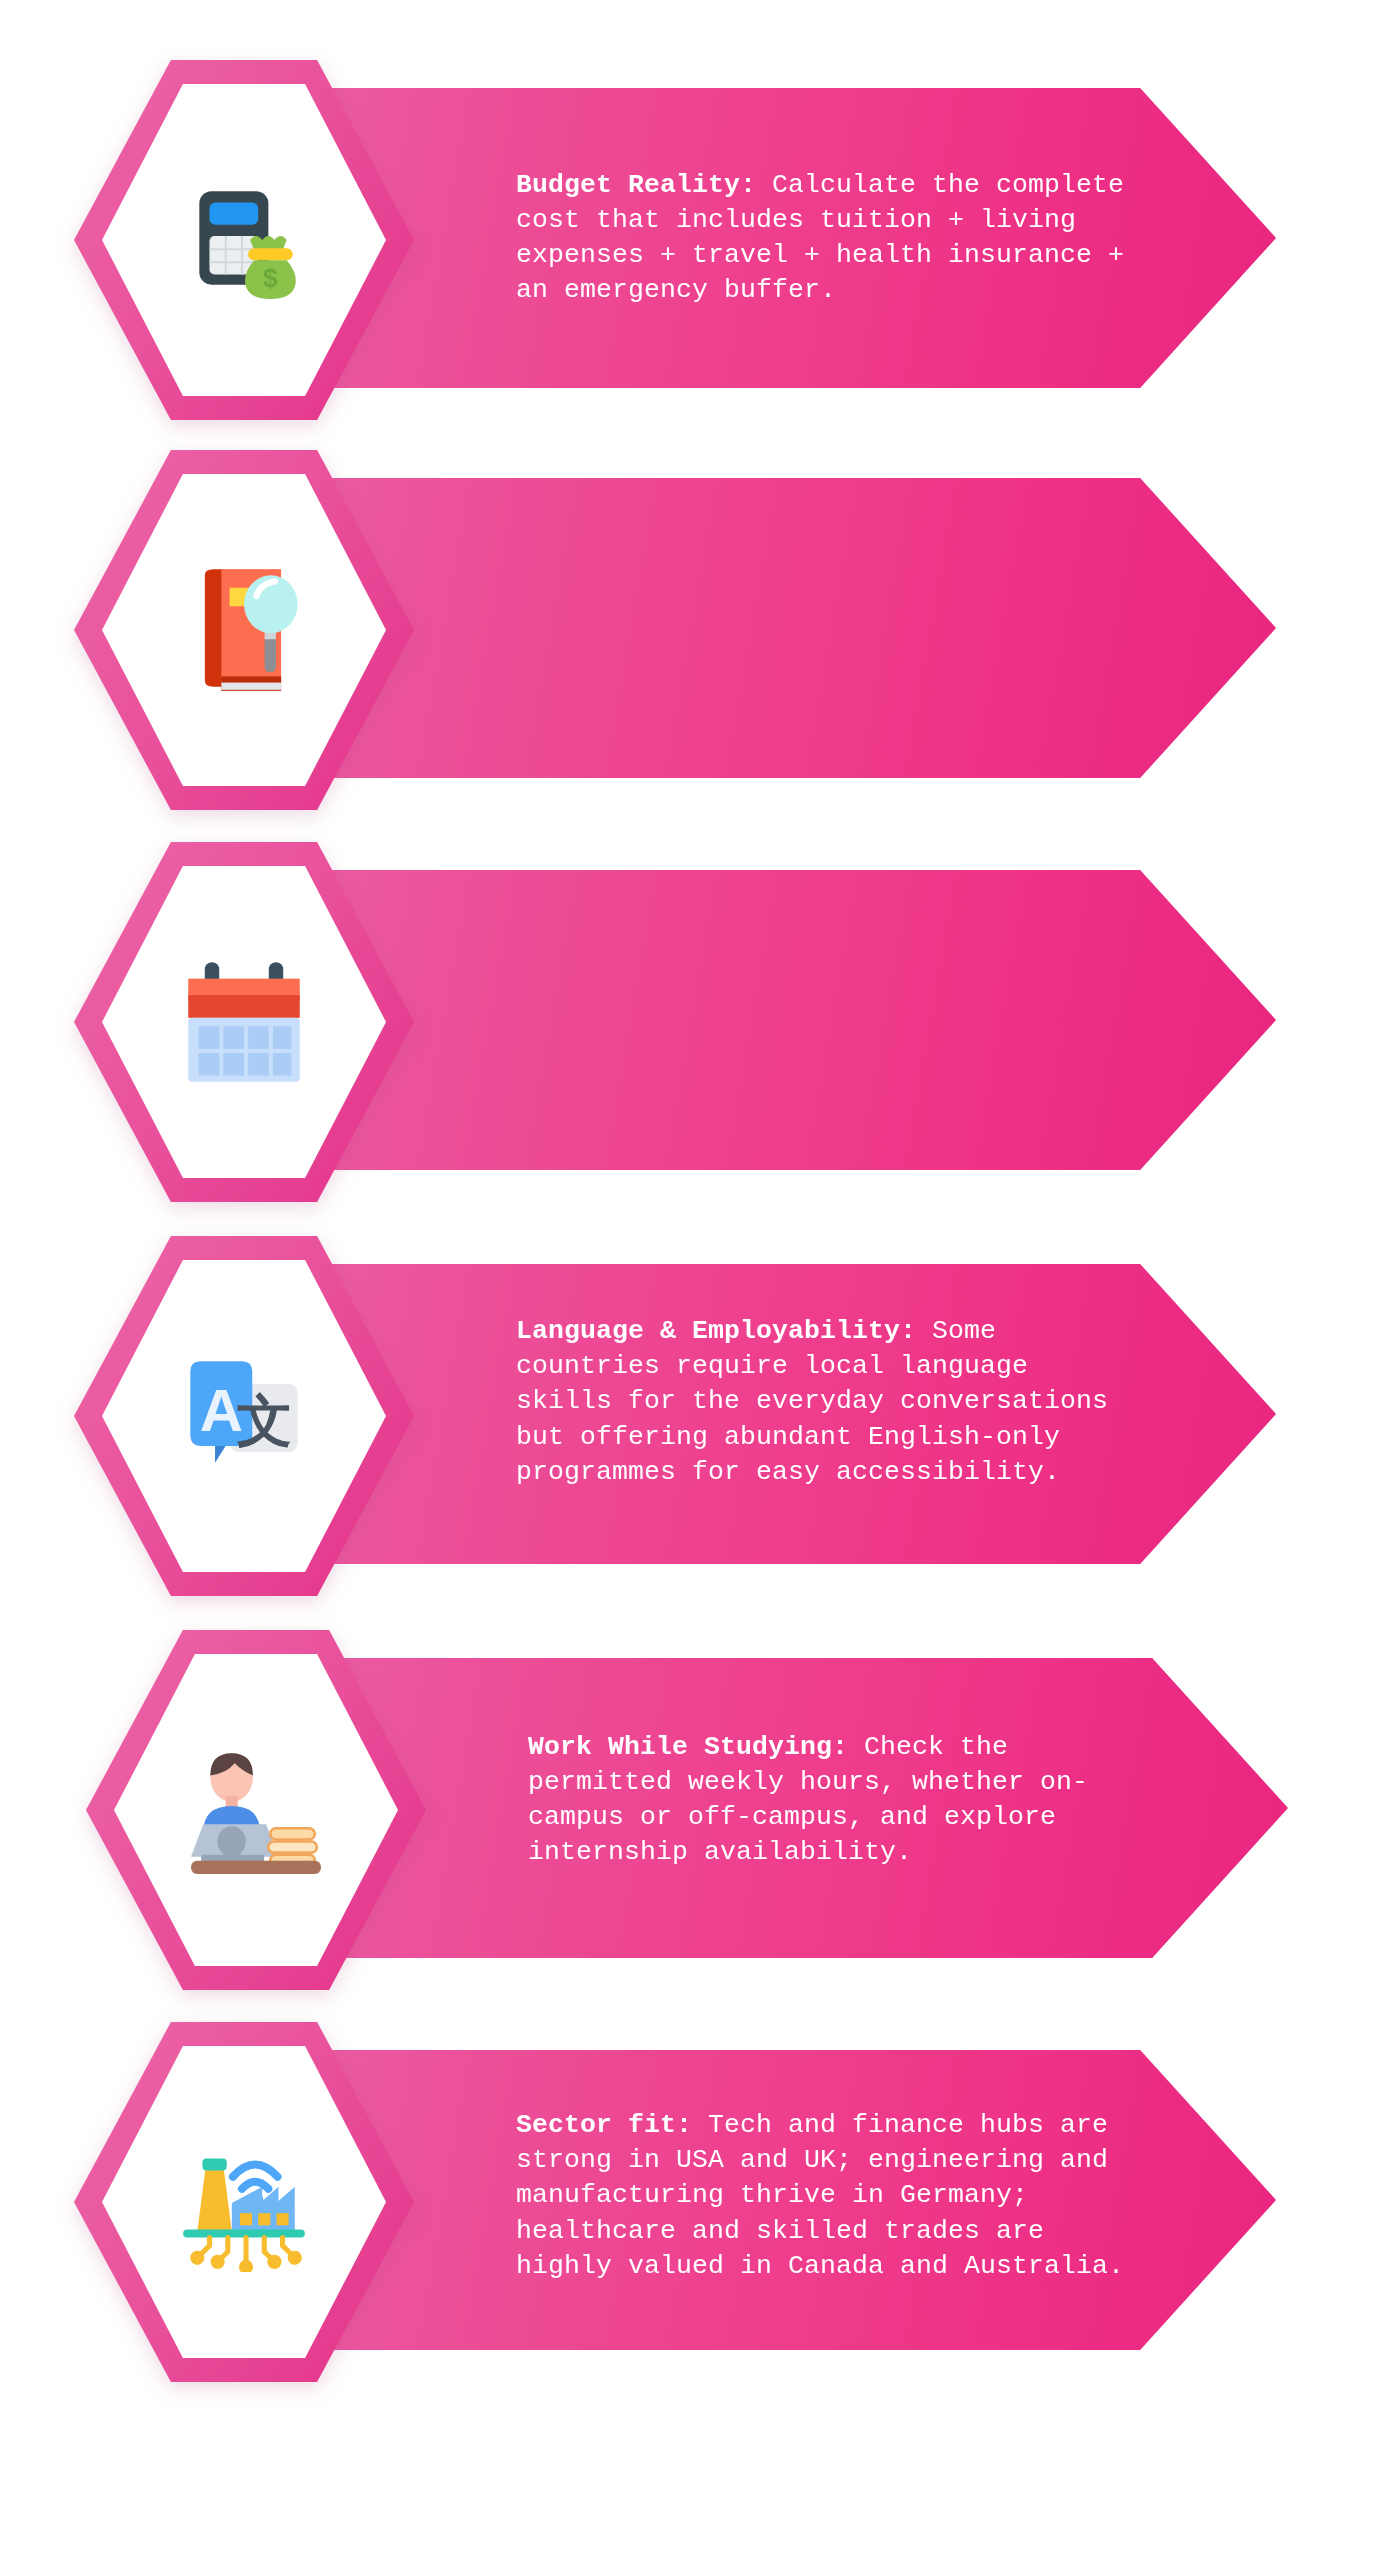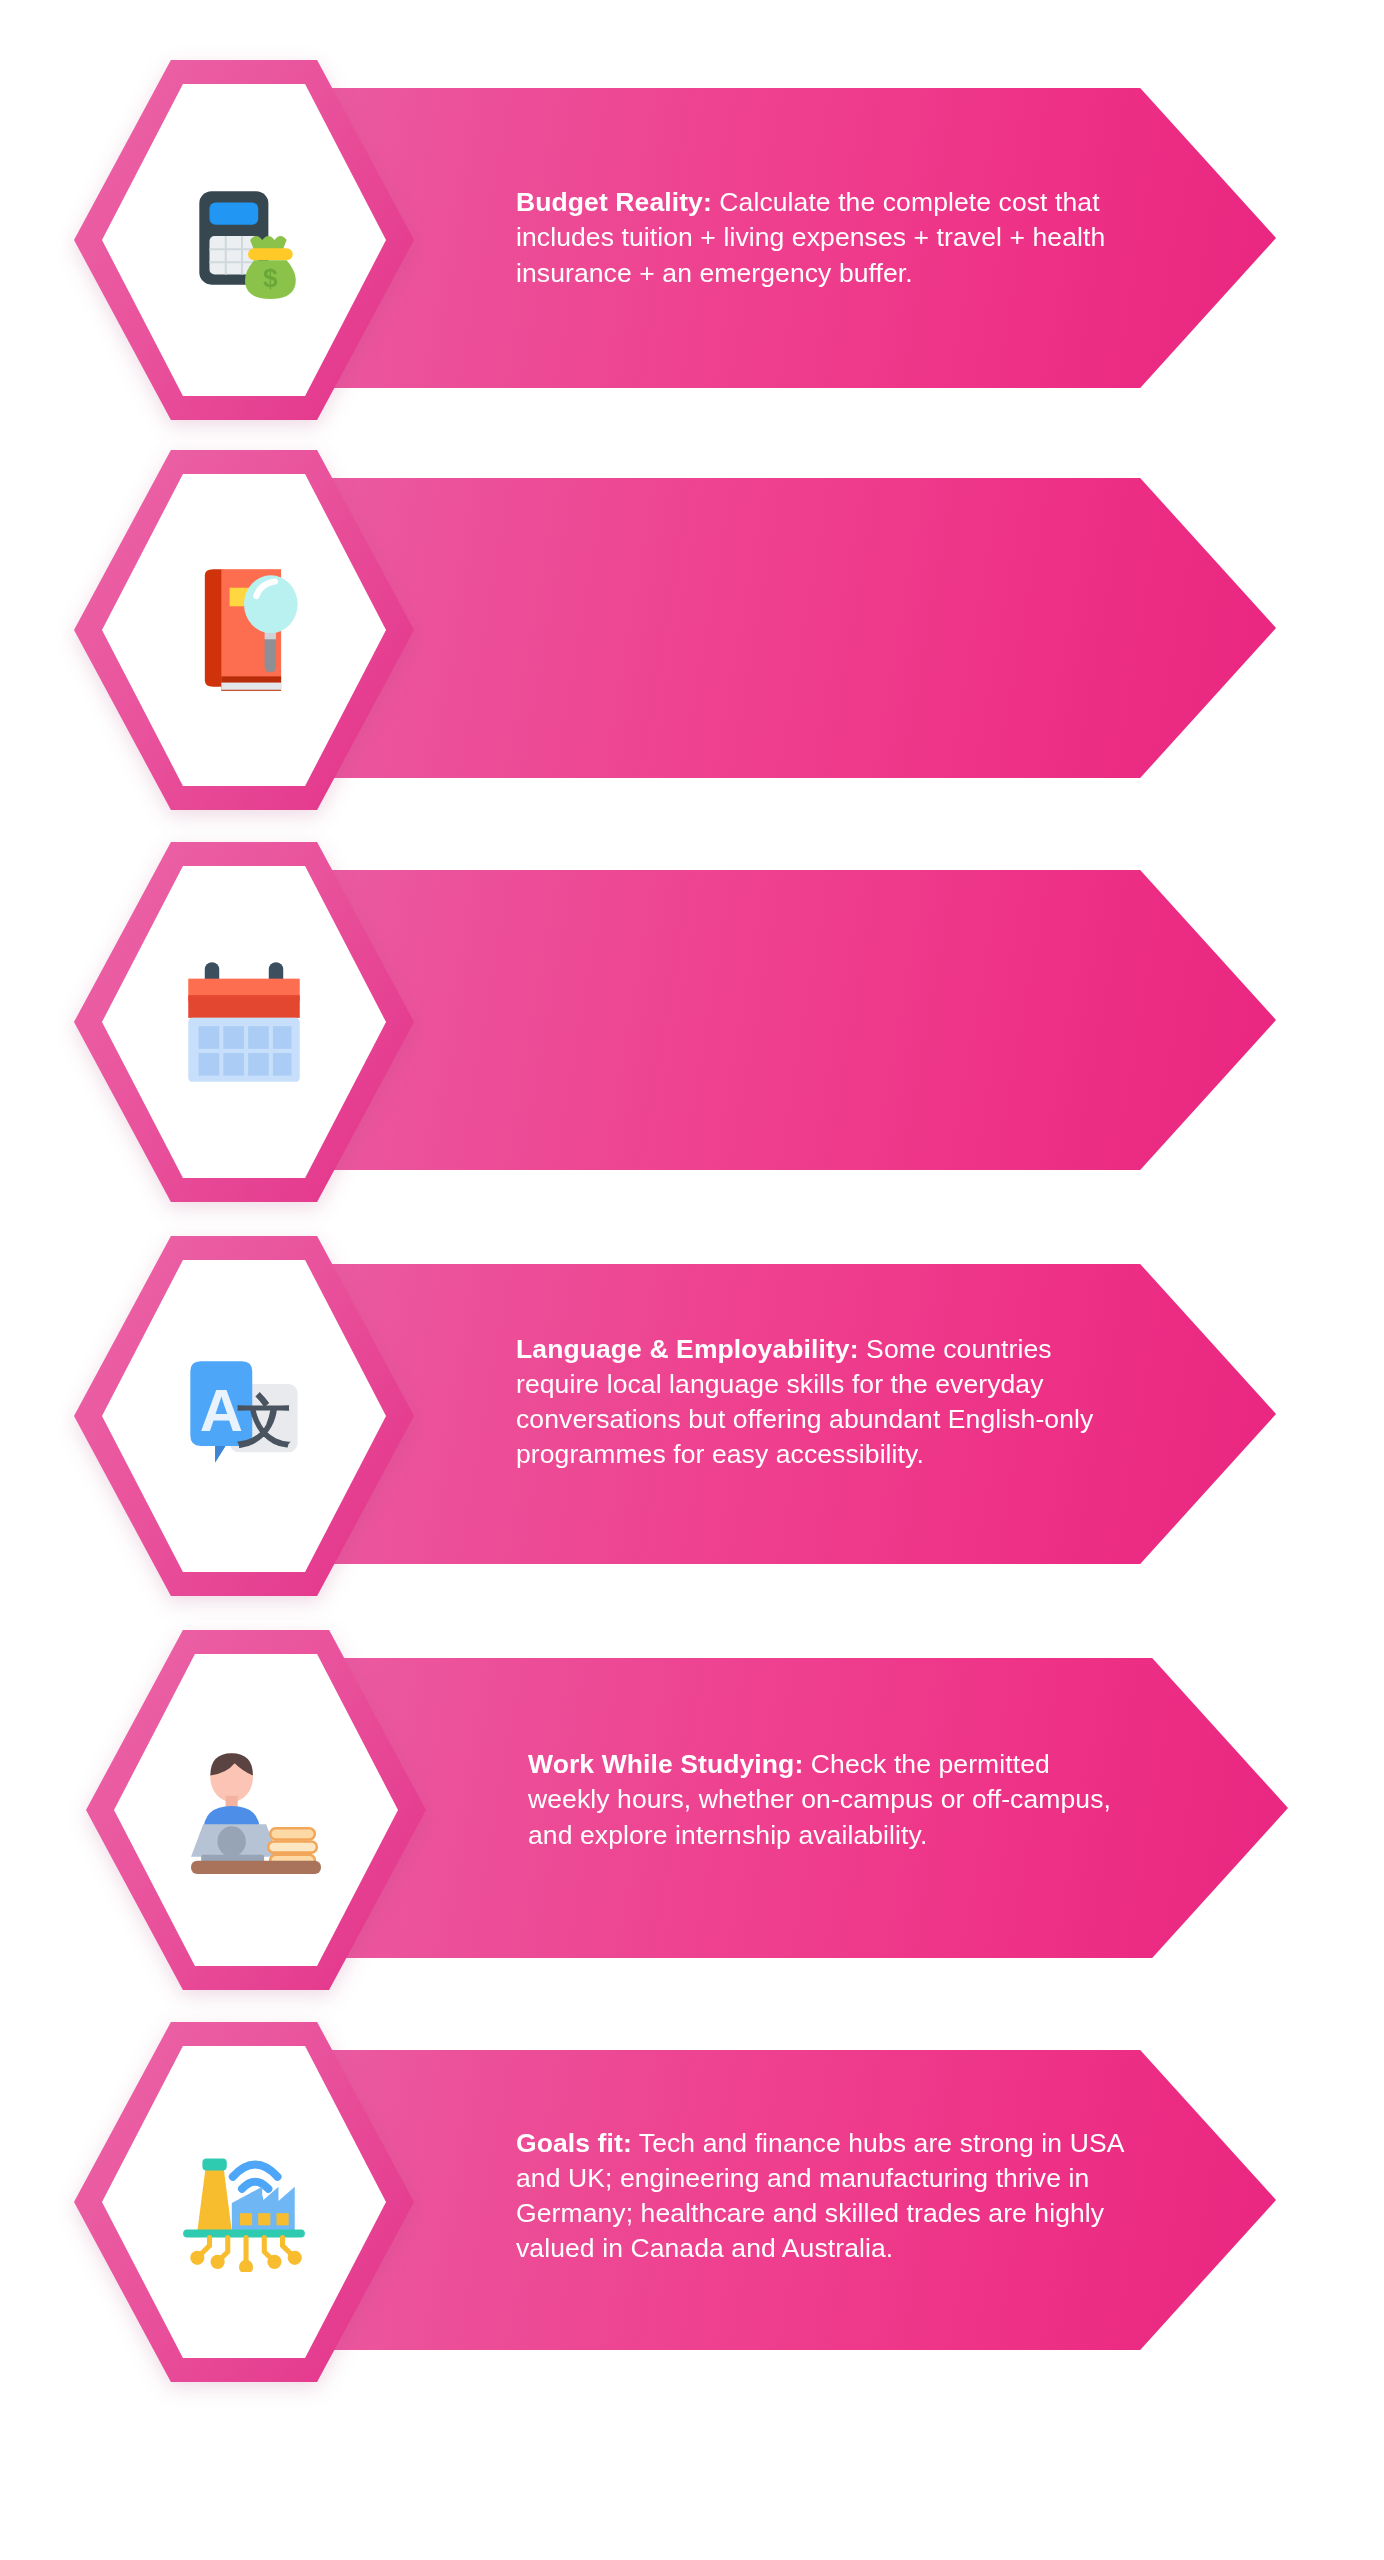--- a/index.html
+++ b/index.html
@@ -44,20 +44,21 @@
     top: 0;
     width: 610px;
     height: 300px;
     display: flex;
     align-items: center;
     color: #ffffff;
     font-size: 26.5px;
     line-height: 1.33;
     letter-spacing: 0.1px;
     font-weight: 400;
+    font-family: Liberation Mono, monospace;
   }
   .banner-text .lead {
     font-weight: 700;
   }
 
   
   .hex-wrap {
     position: absolute;
     left: 74px;
     top: 0;
@@ -220,21 +221,21 @@
           <rect x="2" y="114" width="128" height="13" rx="6" fill="#a9725a"></rect>
         </svg>
       </div>
     </div>
   </div>
 
   <div class="row" style="top:2022px;">
     <div class="banner"></div>
     <div class="banner-text" style="left:516px;top:24px;">
       <div>
-        <span class="lead">Goals fit:</span><span> Tech and finance hubs are strong in USA and UK; engineering and manufacturing thrive in Germany; healthcare and skilled trades are highly valued in Canada and Australia.</span>
+        <span class="lead">Sector fit:</span><span> Tech and finance hubs are strong in USA and UK; engineering and manufacturing thrive in Germany; healthcare and skilled trades are highly valued in Canada and Australia.</span>
       </div>
     </div>
     <div class="hex-wrap">
       <div class="hex-outer"></div>
       <div class="hex-inner"></div>
       <div class="hex-icon">
         <svg width="138" height="140" viewBox="0 0 136 138">
           <g fill="none" stroke="#4da6f7" stroke-width="8" stroke-linecap="round">
             <path d="M57 44 q22 -24 44 0"></path>
             <path d="M66 56 q13 -14 26 0"></path>

